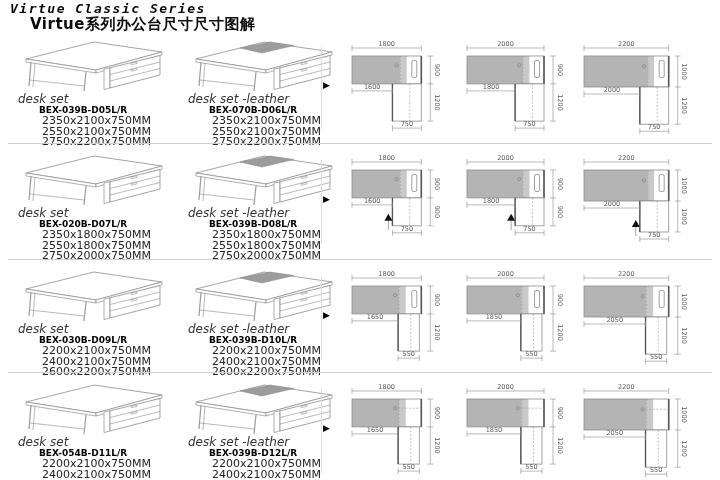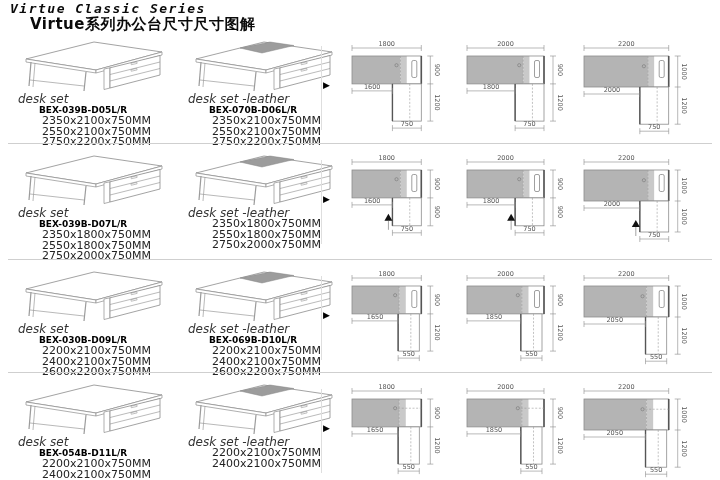--- a/index.html
+++ b/index.html
@@ -177,41 +177,42 @@
     <line x1="68" y1="38" x2="66" y2="57" stroke="#9b9b9b" stroke-width="1.2"></line>
     <line x1="12" y1="46" x2="66" y2="52" stroke="#9b9b9b" stroke-width="0.7"></line>
     <polygon points="86,35 92,33.8 92,54 86,55.5" fill="#fff" stroke="#8c8c8c" stroke-width="0.7"></polygon>
     <polygon points="92,33.8 142,21.5 142,41 92,54" fill="#fff" stroke="#8c8c8c" stroke-width="0.8"></polygon>
     <line x1="92" y1="40.5" x2="142" y2="28" stroke="#8c8c8c" stroke-width="0.6"></line>
     <line x1="92" y1="47" x2="142" y2="34.5" stroke="#8c8c8c" stroke-width="0.6"></line>
     <rect x="113" y="28.5" width="6" height="1.6" fill="none" stroke="#8c8c8c" stroke-width="0.5" transform="rotate(-13 116 29)"></rect>
     <rect x="113" y="35" width="6" height="1.6" fill="none" stroke="#8c8c8c" stroke-width="0.5" transform="rotate(-13 116 35.8)"></rect>
   </svg></span>
       <div class="ptype">desk set</div>
-      <div class="pmodel">BEX-039B-D07L/R</div>
+      <div class="pmodel">BEX-020B-D07L/R</div>
       <div class="psize">2350x1800x750MM</div><div class="psize">2550x1800x750MM</div><div class="psize">2750x2000x750MM</div>
     </div>
         <div class="prod" style="left:188px;top:4px">
       <span><svg class="ill" viewBox="0 0 150 58">
     <polygon points="8,25 76,8 144,18 78,36" fill="#fff" stroke="#8c8c8c" stroke-width="0.8"></polygon>
     <polygon points="52,14 82,8 106,11.5 74,19" fill="#9c9c9c" stroke="#878787" stroke-width="0.5"></polygon>
     <polygon points="8,25 78,36 78,39 8,28" fill="#fff" stroke="#8c8c8c" stroke-width="0.7"></polygon>
     <polygon points="78,36 144,18 144,21 78,39" fill="#fff" stroke="#8c8c8c" stroke-width="0.7"></polygon>
     <line x1="13" y1="28" x2="11" y2="52" stroke="#9b9b9b" stroke-width="1.2"></line>
     <line x1="17" y1="29" x2="15" y2="53" stroke="#9b9b9b" stroke-width="0.7"></line>
     <line x1="68" y1="38" x2="66" y2="57" stroke="#9b9b9b" stroke-width="1.2"></line>
     <line x1="12" y1="46" x2="66" y2="52" stroke="#9b9b9b" stroke-width="0.7"></line>
     <polygon points="86,35 92,33.8 92,54 86,55.5" fill="#fff" stroke="#8c8c8c" stroke-width="0.7"></polygon>
     <polygon points="92,33.8 142,21.5 142,41 92,54" fill="#fff" stroke="#8c8c8c" stroke-width="0.8"></polygon>
     <line x1="92" y1="40.5" x2="142" y2="28" stroke="#8c8c8c" stroke-width="0.6"></line>
     <line x1="92" y1="47" x2="142" y2="34.5" stroke="#8c8c8c" stroke-width="0.6"></line>
     <rect x="113" y="28.5" width="6" height="1.6" fill="none" stroke="#8c8c8c" stroke-width="0.5" transform="rotate(-13 116 29)"></rect>
     <rect x="113" y="35" width="6" height="1.6" fill="none" stroke="#8c8c8c" stroke-width="0.5" transform="rotate(-13 116 35.8)"></rect>
   </svg></span>
       <div class="ptype">desk set  -leather</div>
+      <div class="pmodel">BEX-039B-D08L/R</div>
       <div class="psize">2350x1800x750MM</div><div class="psize">2550x1800x750MM</div><div class="psize">2750x2000x750MM</div>
     </div>
         <div class="vdiv" style="left:321px;top:16px;height:84px"></div>
         <div class="arrow" style="left:323px;top:51px">▶</div>
         <div class="diag" style="left:344px;top:6px"><svg width="118" height="104" viewBox="0 0 118 104">
             <line x1="8" y1="12" x2="77.3" y2="12" stroke="#8a8a8a" stroke-width="0.6"></line>
             <line x1="8" y1="9" x2="8" y2="15" stroke="#8a8a8a" stroke-width="0.6"></line>
             <line x1="77.3" y1="9" x2="77.3" y2="15" stroke="#8a8a8a" stroke-width="0.6"></line>
             <text x="42.65" y="9.5" font-size="6.5" fill="#555555" text-anchor="middle">1800</text>
             <rect x="8" y="20" width="48.51" height="27.9" fill="#b4b4b4"></rect>
@@ -346,21 +347,21 @@
     <line x1="68" y1="38" x2="66" y2="57" stroke="#9b9b9b" stroke-width="1.2"></line>
     <line x1="12" y1="46" x2="66" y2="52" stroke="#9b9b9b" stroke-width="0.7"></line>
     <polygon points="86,35 92,33.8 92,54 86,55.5" fill="#fff" stroke="#8c8c8c" stroke-width="0.7"></polygon>
     <polygon points="92,33.8 142,21.5 142,41 92,54" fill="#fff" stroke="#8c8c8c" stroke-width="0.8"></polygon>
     <line x1="92" y1="40.5" x2="142" y2="28" stroke="#8c8c8c" stroke-width="0.6"></line>
     <line x1="92" y1="47" x2="142" y2="34.5" stroke="#8c8c8c" stroke-width="0.6"></line>
     <rect x="113" y="28.5" width="6" height="1.6" fill="none" stroke="#8c8c8c" stroke-width="0.5" transform="rotate(-13 116 29)"></rect>
     <rect x="113" y="35" width="6" height="1.6" fill="none" stroke="#8c8c8c" stroke-width="0.5" transform="rotate(-13 116 35.8)"></rect>
   </svg></span>
       <div class="ptype">desk set  -leather</div>
-      <div class="pmodel">BEX-069B-D10L/R</div>
+      <div class="pmodel">BEX-039B-D10L/R</div>
       <div class="psize">2200x2100x750MM</div><div class="psize">2400x2100x750MM</div><div class="psize">2600x2200x750MM</div>
     </div>
         <div class="vdiv" style="left:321px;top:16px;height:84px"></div>
         <div class="arrow" style="left:323px;top:51px">▶</div>
         <div class="diag" style="left:344px;top:6px"><svg width="118" height="104" viewBox="0 0 118 104">
             <line x1="8" y1="12" x2="77.3" y2="12" stroke="#8a8a8a" stroke-width="0.6"></line>
             <line x1="8" y1="9" x2="8" y2="15" stroke="#8a8a8a" stroke-width="0.6"></line>
             <line x1="77.3" y1="9" x2="77.3" y2="15" stroke="#8a8a8a" stroke-width="0.6"></line>
             <text x="42.65" y="9.5" font-size="6.5" fill="#555555" text-anchor="middle">1800</text>
             <rect x="8" y="20" width="47.125" height="27.9" fill="#b4b4b4"></rect>
@@ -483,20 +484,21 @@
     <line x1="68" y1="38" x2="66" y2="57" stroke="#9b9b9b" stroke-width="1.2"></line>
     <line x1="12" y1="46" x2="66" y2="52" stroke="#9b9b9b" stroke-width="0.7"></line>
     <polygon points="86,35 92,33.8 92,54 86,55.5" fill="#fff" stroke="#8c8c8c" stroke-width="0.7"></polygon>
     <polygon points="92,33.8 142,21.5 142,41 92,54" fill="#fff" stroke="#8c8c8c" stroke-width="0.8"></polygon>
     <line x1="92" y1="40.5" x2="142" y2="28" stroke="#8c8c8c" stroke-width="0.6"></line>
     <line x1="92" y1="47" x2="142" y2="34.5" stroke="#8c8c8c" stroke-width="0.6"></line>
     <rect x="113" y="28.5" width="6" height="1.6" fill="none" stroke="#8c8c8c" stroke-width="0.5" transform="rotate(-13 116 29)"></rect>
     <rect x="113" y="35" width="6" height="1.6" fill="none" stroke="#8c8c8c" stroke-width="0.5" transform="rotate(-13 116 35.8)"></rect>
   </svg></span>
       <div class="ptype">desk set  -leather</div>
+      <div class="pmodel">BEX-039B-D12L/R</div>
       <div class="psize">2200x2100x750MM</div><div class="psize">2400x2100x750MM</div>
     </div>
         <div class="vdiv" style="left:321px;top:16px;height:84px"></div>
         <div class="arrow" style="left:323px;top:51px">▶</div>
         <div class="diag" style="left:344px;top:6px"><svg width="118" height="104" viewBox="0 0 118 104">
             <line x1="8" y1="12" x2="77.3" y2="12" stroke="#8a8a8a" stroke-width="0.6"></line>
             <line x1="8" y1="9" x2="8" y2="15" stroke="#8a8a8a" stroke-width="0.6"></line>
             <line x1="77.3" y1="9" x2="77.3" y2="15" stroke="#8a8a8a" stroke-width="0.6"></line>
             <text x="42.65" y="9.5" font-size="6.5" fill="#555555" text-anchor="middle">1800</text>
             <rect x="8" y="20" width="47.125" height="27.9" fill="#b4b4b4"></rect>

